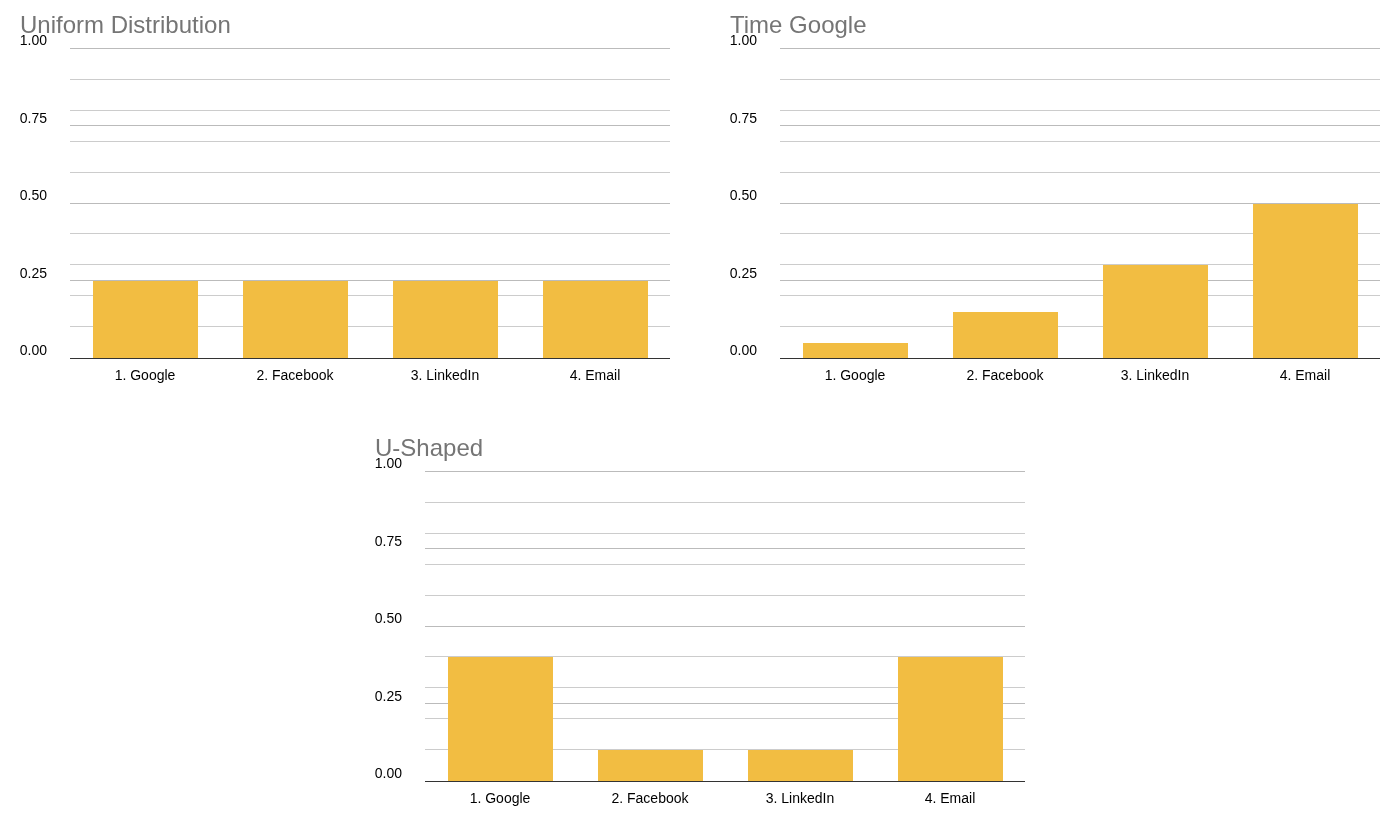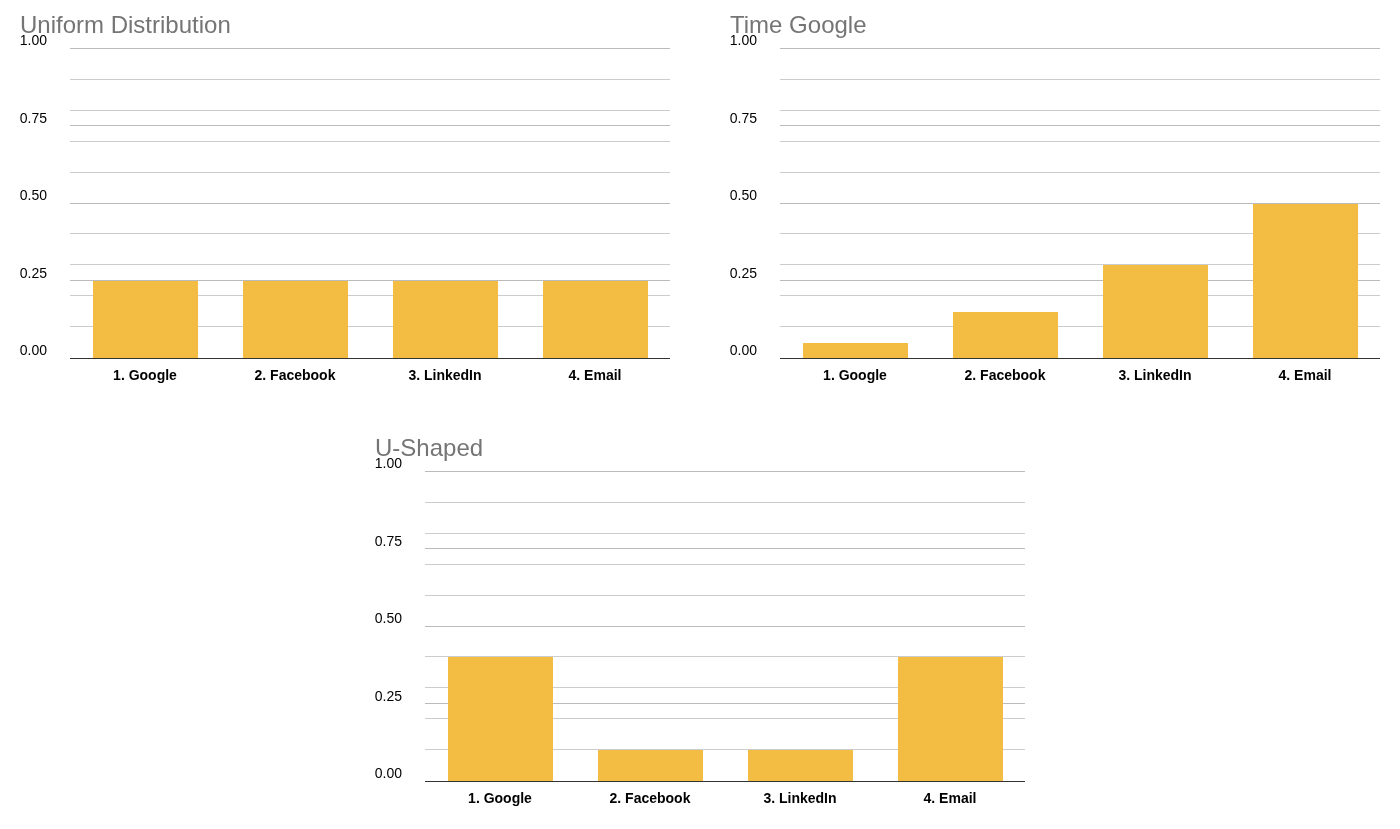--- a/index.html
+++ b/index.html
@@ -68,21 +68,20 @@
   }
   .bar {
     width: 70%;
     background: #f2bd42;
   }
   .x-axis {
     display: flex;
     margin-left: 50px;
     justify-content: space-around;
     padding-top: 8px;
-    font-weight: bold;
   }
   .x-tick-label {
     flex: 1;
     text-align: center;
     font-size: 14px;
     color: #000;
   }
 </style>
 </head>
 <body>

